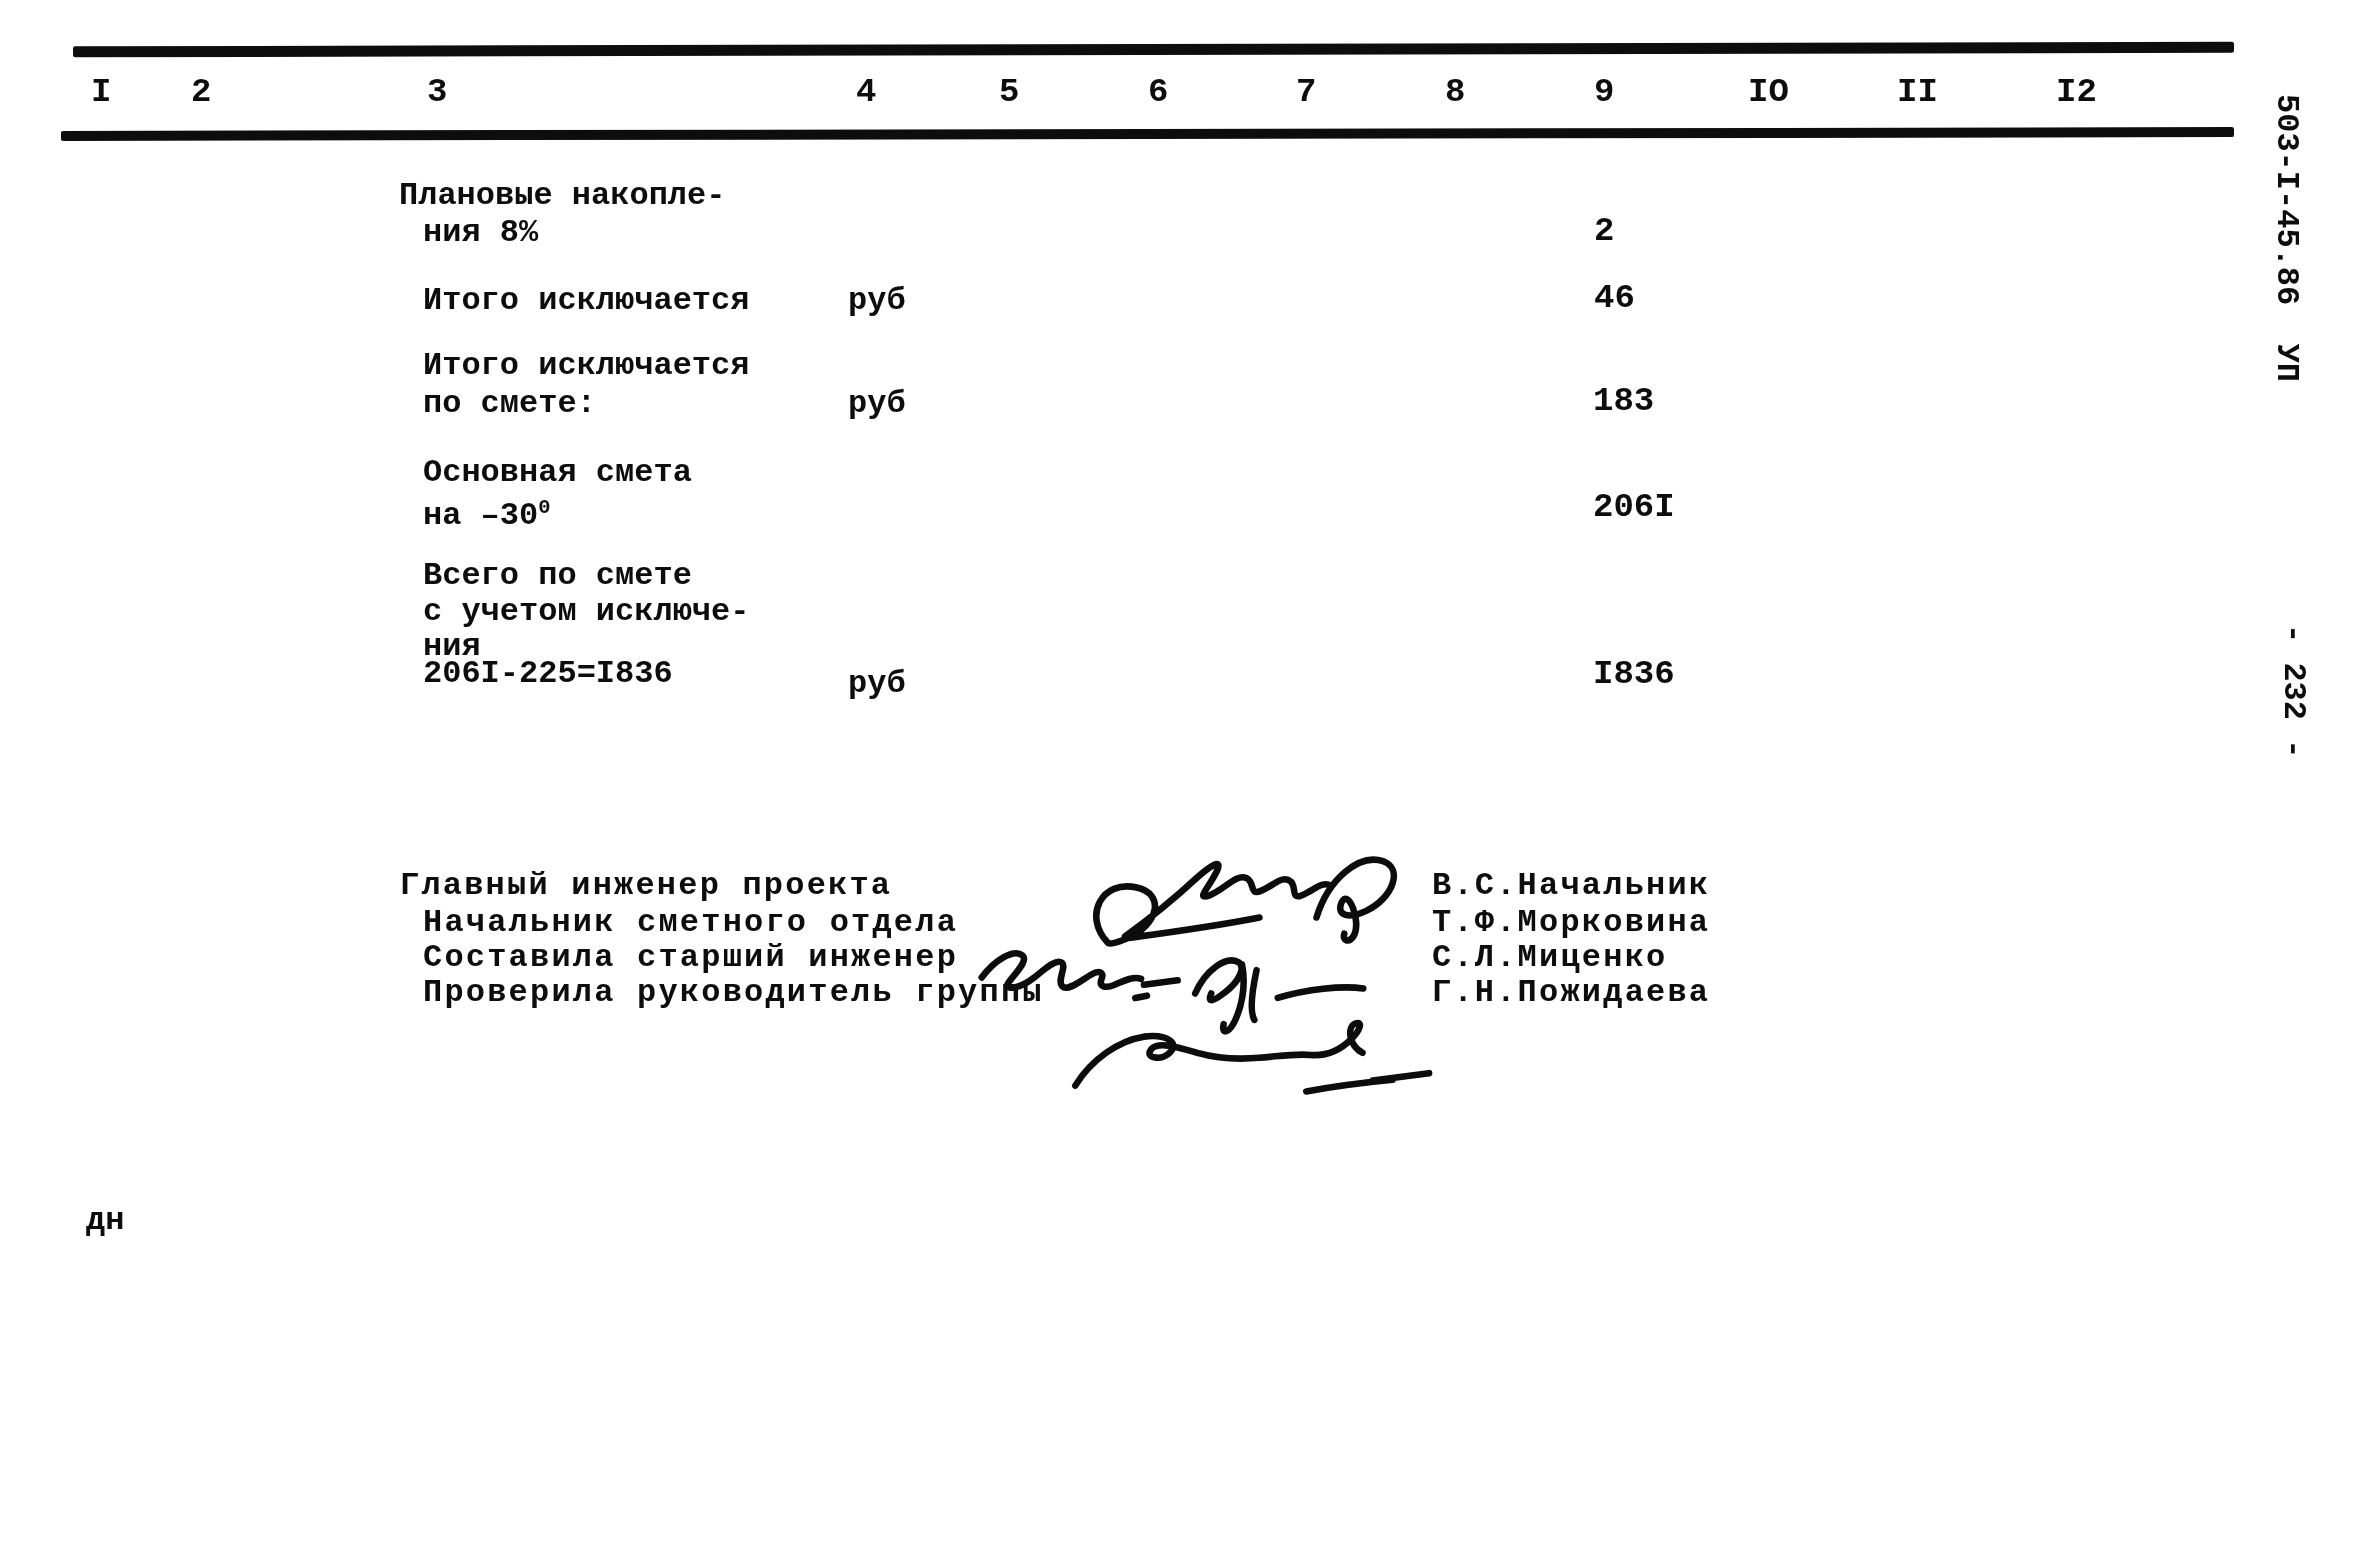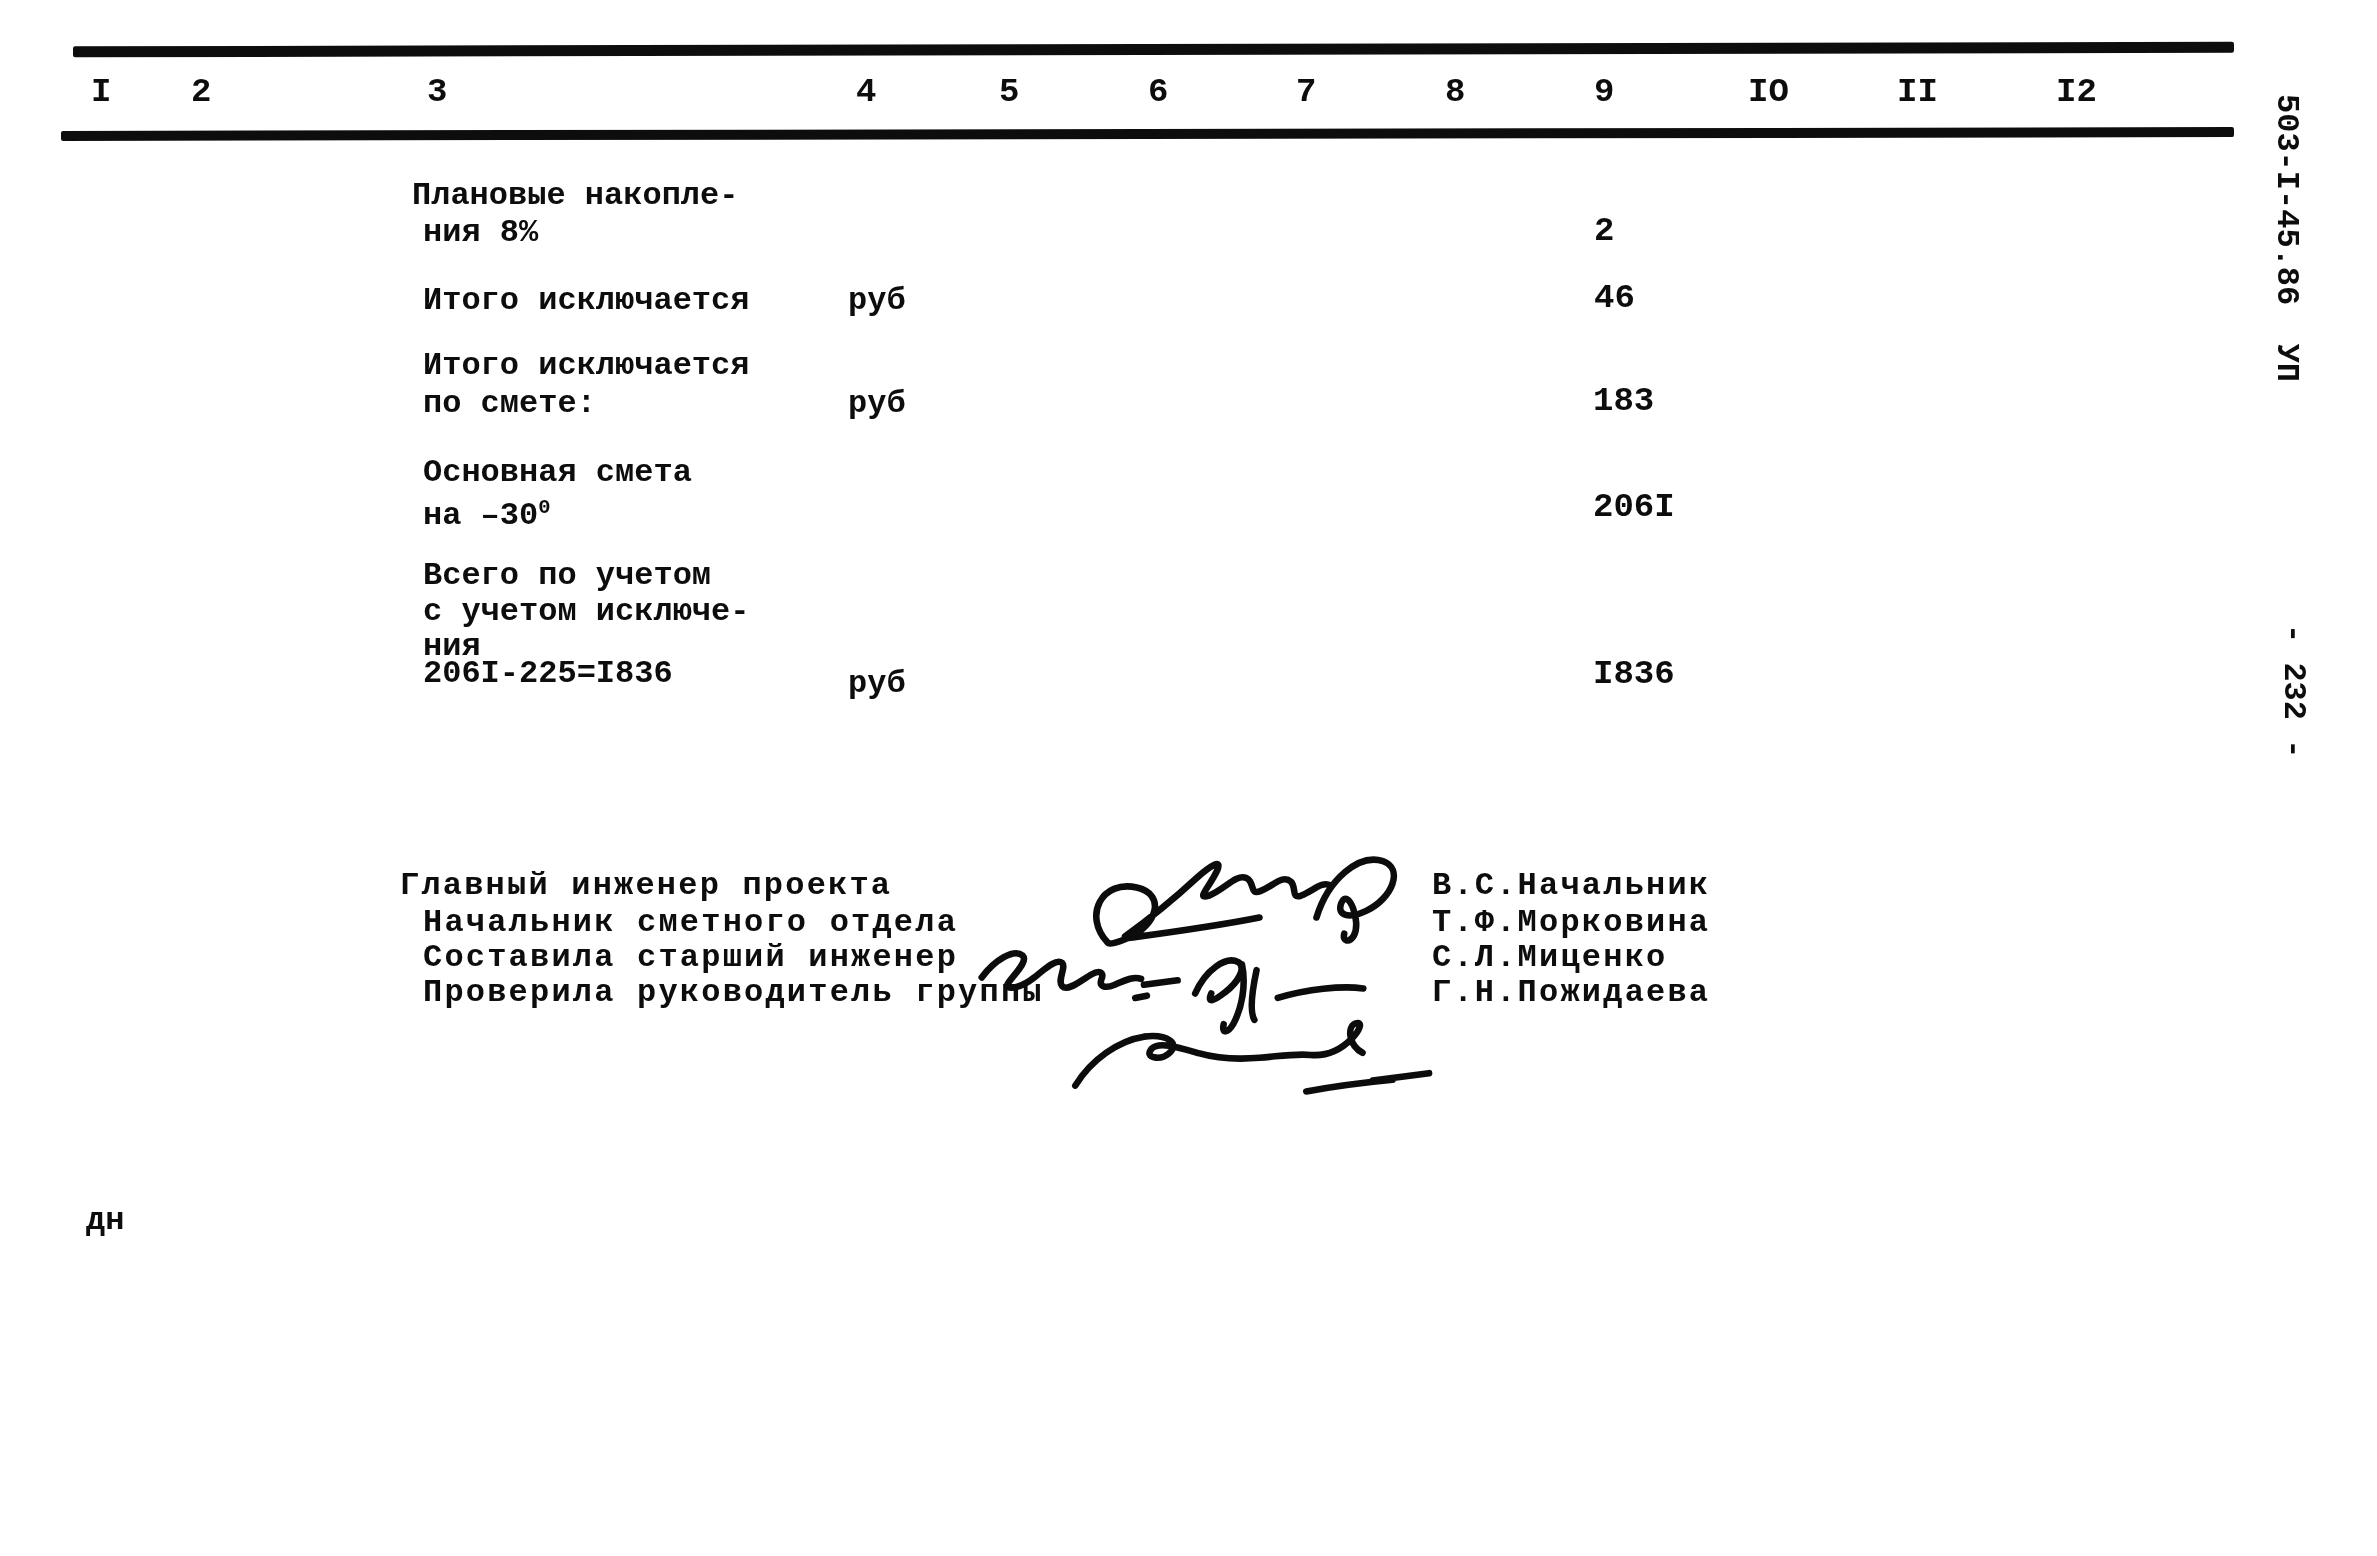--- a/index.html
+++ b/index.html
@@ -56,38 +56,38 @@
   <div class="t colnum" style="left:856px;top:75px">4</div>
   <div class="t colnum" style="left:999px;top:75px">5</div>
   <div class="t colnum" style="left:1148px;top:75px">6</div>
   <div class="t colnum" style="left:1296px;top:75px">7</div>
   <div class="t colnum" style="left:1445px;top:75px">8</div>
   <div class="t colnum" style="left:1594px;top:75px">9</div>
   <div class="t colnum" style="left:1748px;top:75px">IO</div>
   <div class="t colnum" style="left:1897px;top:75px">II</div>
   <div class="t colnum" style="left:2056px;top:75px">I2</div>
 
-  <div class="t" style="left:412px;top:178px">Плановые накопле-</div>
+  <div class="t" style="left:399px;top:178px">Плановые накопле-</div>
   <div class="t" style="left:423px;top:215px">ния 8%</div>
   <div class="t val" style="left:1594px;top:214px">2</div>
 
   <div class="t" style="left:423px;top:283px">Итого исключается</div>
   <div class="t" style="left:848px;top:283px">руб</div>
   <div class="t val" style="left:1594px;top:281px">46</div>
 
   <div class="t" style="left:423px;top:348px">Итого исключается</div>
   <div class="t" style="left:423px;top:386px">по смете:</div>
   <div class="t" style="left:848px;top:386px">руб</div>
   <div class="t val" style="left:1593px;top:384px">183</div>
 
   <div class="t" style="left:423px;top:455px">Основная смета</div>
   <div class="t" style="left:423px;top:490px"><span>на –30</span><sup class="sup">0</sup></div>
   <div class="t val" style="left:1593px;top:490px">206I</div>
 
-  <div class="t" style="left:423px;top:558px">Всего по учетом</div>
+  <div class="t" style="left:423px;top:558px">Всего по смете</div>
   <div class="t" style="left:423px;top:594px">с учетом исключе-</div>
   <div class="t" style="left:423px;top:629px">ния</div>
   <div class="t" style="left:423px;top:656px">206I-225=I836</div>
   <div class="t" style="left:848px;top:666px">руб</div>
   <div class="t val" style="left:1593px;top:657px">I836</div>
 
   <div class="t sigrow" style="left:400px;top:868px">Главный инженер проекта</div>
   <div class="t sigrow" style="left:423px;top:905px">Начальник сметного отдела</div>
   <div class="t sigrow" style="left:423px;top:975px">Проверила руководитель группы</div>
   <div class="t sigrow" style="left:423px;top:940px">Составила старший инженер</div>

